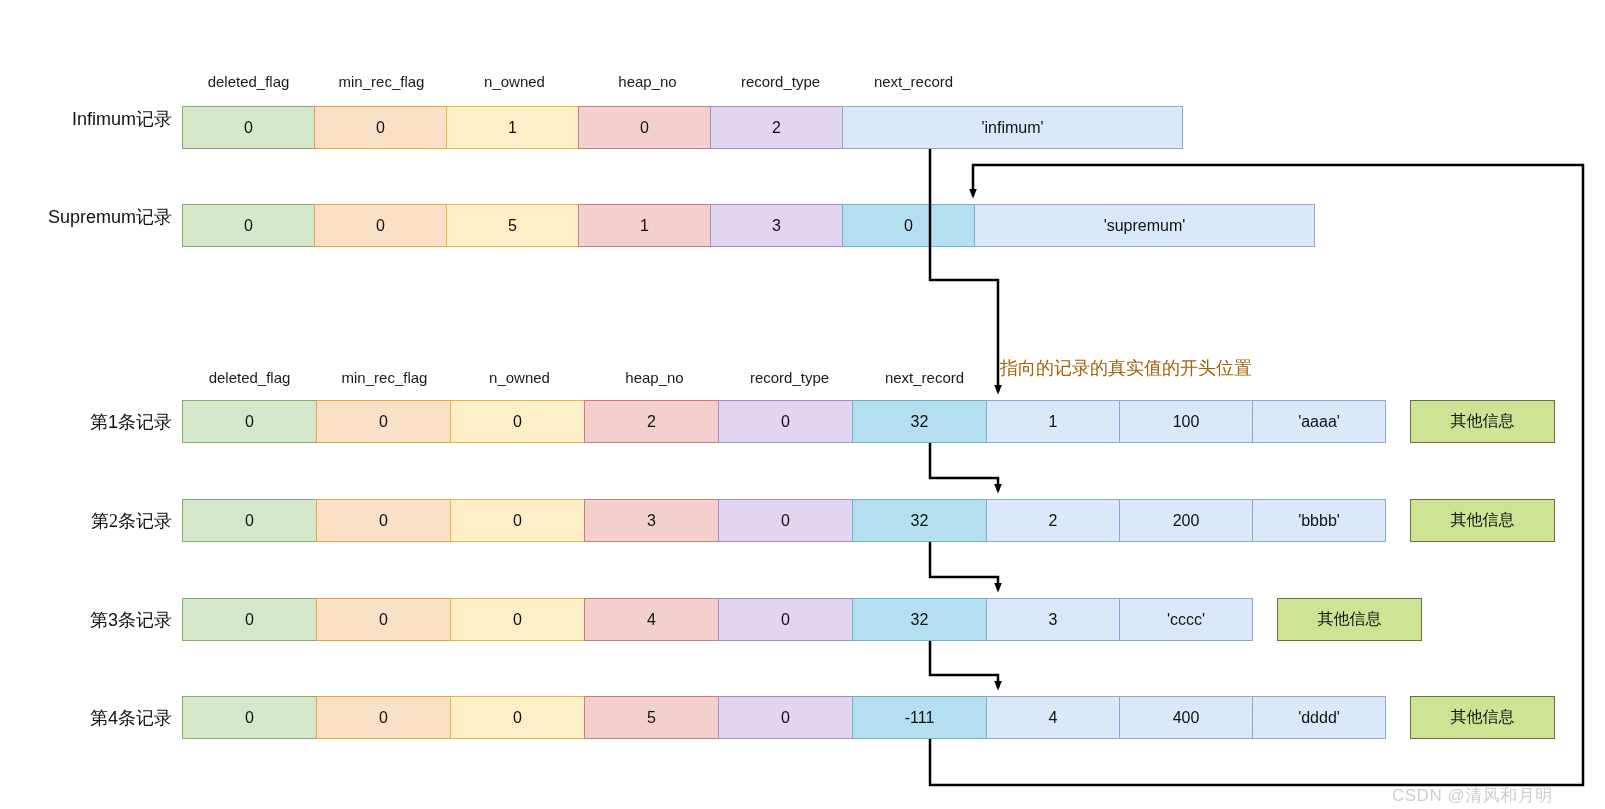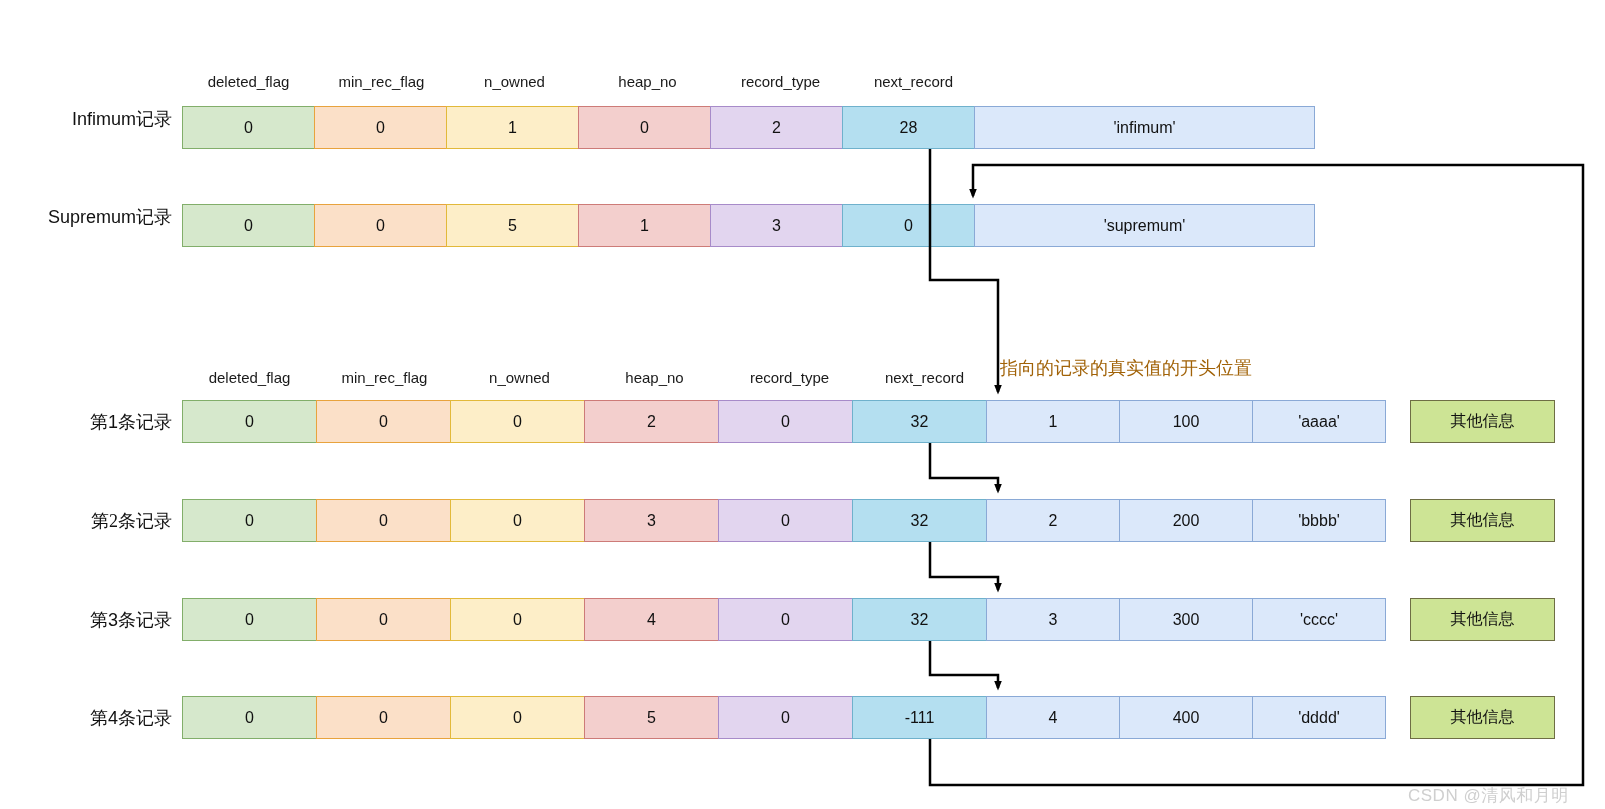--- a/index.html
+++ b/index.html
@@ -102,21 +102,20 @@
     <div class="hdr-cell" style="width:133px;">next_record</div>
   </div>
 
   <div class="rec-label" style="left:0px; top:108px; width:172px;">Infimum记录</div>
   <div class="rec-row" style="left:182px; top:106px;">
     <div class="cell c-green" style="width:133px;">0</div>
     <div class="cell c-orange" style="width:133px;">0</div>
     <div class="cell c-yellow" style="width:133px;">1</div>
     <div class="cell c-red" style="width:133px;">0</div>
     <div class="cell c-purple" style="width:133px;">2</div>
-    <div class="cell c-cyan" style="width:133px;">28</div>
     <div class="cell c-blue" style="width:341px;">'infimum'</div>
   </div>
 
   <div class="rec-label" style="left:0px; top:206px; width:172px;">Supremum记录</div>
   <div class="rec-row" style="left:182px; top:204px;">
     <div class="cell c-green" style="width:133px;">0</div>
     <div class="cell c-orange" style="width:133px;">0</div>
     <div class="cell c-yellow" style="width:133px;">5</div>
     <div class="cell c-red" style="width:133px;">1</div>
     <div class="cell c-purple" style="width:133px;">3</div>
@@ -165,21 +164,20 @@
 
   <div class="rec-label" style="left:0px; top:609px; width:172px;">第3条记录</div>
   <div class="rec-row" style="left:182px; top:598px;">
     <div class="cell c-green" style="width:135px;">0</div>
     <div class="cell c-orange" style="width:135px;">0</div>
     <div class="cell c-yellow" style="width:135px;">0</div>
     <div class="cell c-red" style="width:135px;">4</div>
     <div class="cell c-purple" style="width:135px;">0</div>
     <div class="cell c-cyan" style="width:135px;">32</div>
     <div class="cell c-blue" style="width:134px;">3</div>
-    <div class="cell c-blue" style="width:134px;">300</div>
     <div class="cell c-blue" style="width:134px;">'cccc'</div>
     <div class="cell c-olive" style="width:145px;">其他信息</div>
   </div>
 
   <div class="rec-label" style="left:0px; top:707px; width:172px;">第4条记录</div>
   <div class="rec-row" style="left:182px; top:696px;">
     <div class="cell c-green" style="width:135px;">0</div>
     <div class="cell c-orange" style="width:135px;">0</div>
     <div class="cell c-yellow" style="width:135px;">0</div>
     <div class="cell c-red" style="width:135px;">5</div>
@@ -202,15 +200,15 @@
 
     <path d="M 930,739 L 930,785 L 1583,785 L 1583,165 L 973,165 L 973,196" fill="none" stroke="#000000" stroke-width="2.5" marker-end="url(#arrowhead)"></path>
 
     <path d="M 930,443 L 930,478 L 998,478 L 998,491" fill="none" stroke="#000000" stroke-width="2.5" marker-end="url(#arrowhead)"></path>
 
     <path d="M 930,542 L 930,577 L 998,577 L 998,590" fill="none" stroke="#000000" stroke-width="2.5" marker-end="url(#arrowhead)"></path>
 
     <path d="M 930,641 L 930,675 L 998,675 L 998,688" fill="none" stroke="#000000" stroke-width="2.5" marker-end="url(#arrowhead)"></path>
   </svg>
 
-  <div class="watermark" style="left:1392px; top:784px;margin-left:16px;">CSDN @清风和月明</div>
+  <div class="watermark" style="left:1392px; top:784px;">CSDN @清风和月明</div>
 
 </div>
 
 </body></html>

